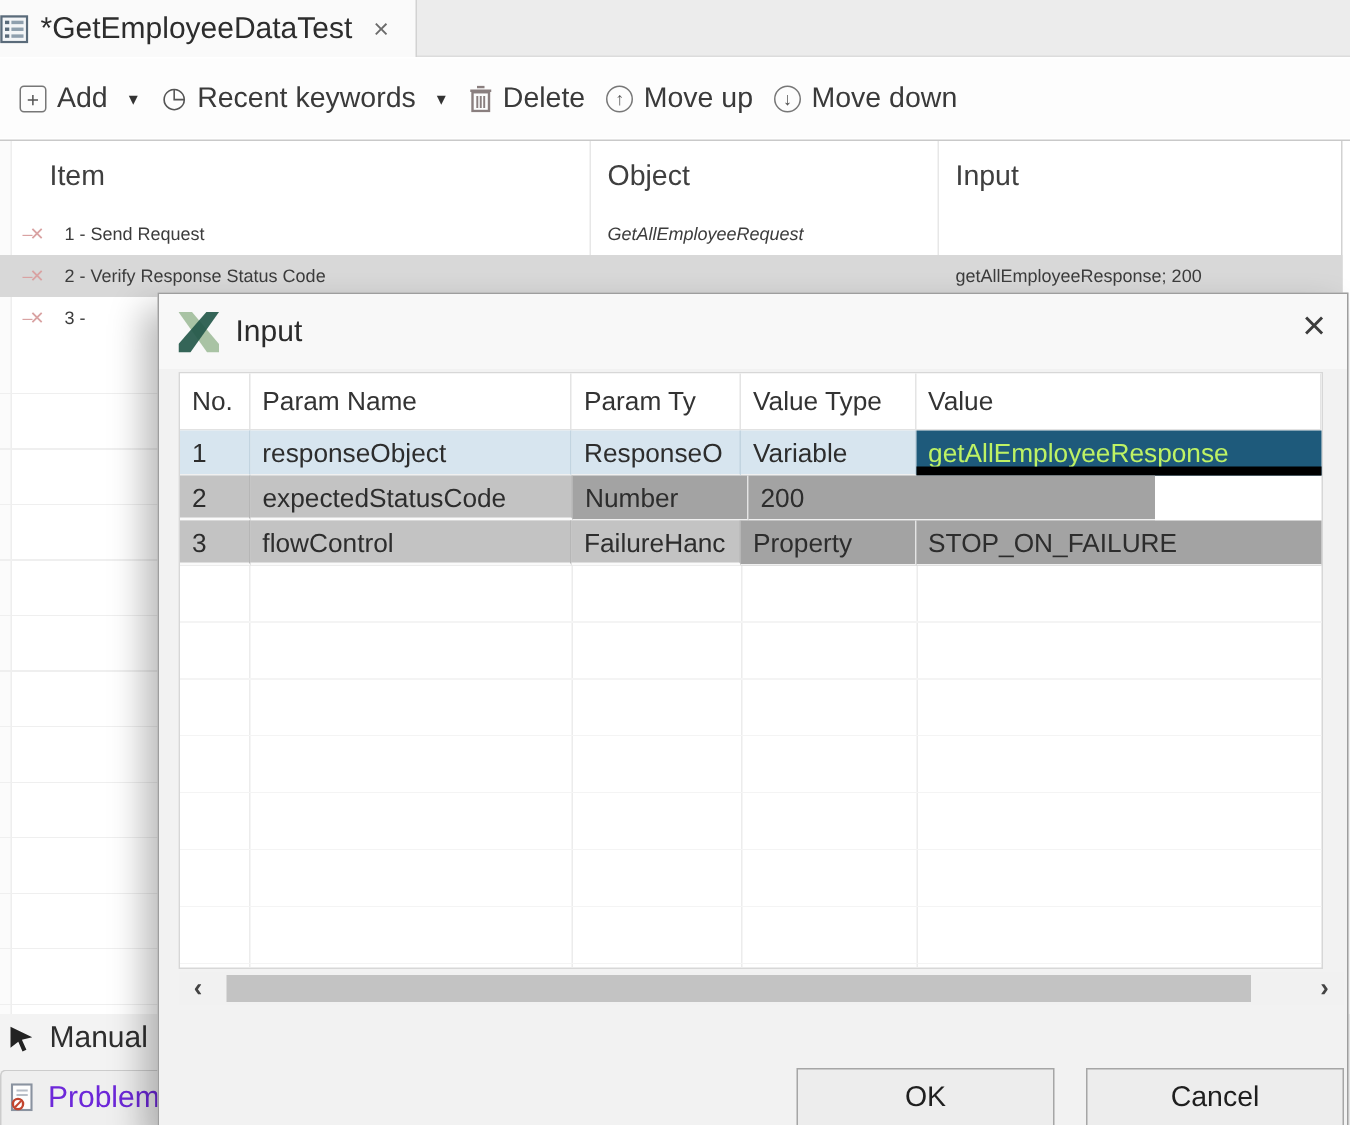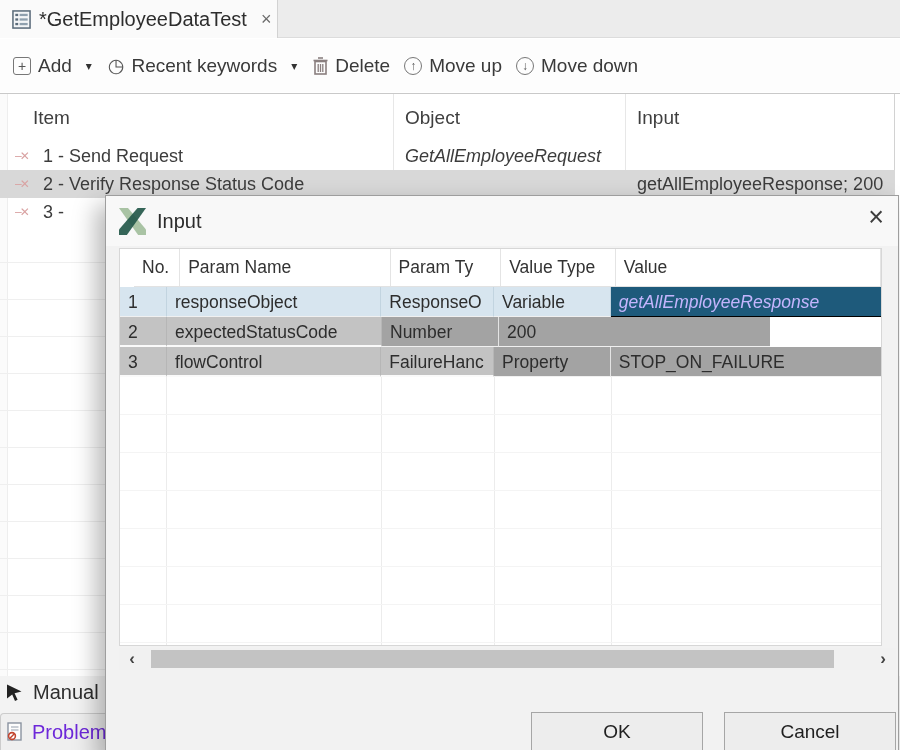--- a/index.html
+++ b/index.html
@@ -3,21 +3,21 @@
 <meta charset="utf-8">
 <style>
   * { margin:0; padding:0; box-sizing:border-box; }
   html,body { width:900px; height:750px; }
   body { font-family:"Liberation Sans", sans-serif; background:#ffffff; }
   .screen { position:relative; width:900px; height:750px; overflow:hidden; background:#ffffff; }
 
   
   .tabbar { position:absolute; top:0; left:0; right:0; height:38px; background:#ececec; border-bottom:1px solid #dcdcdc; }
   .etab { position:absolute; left:0; top:0; width:278px; height:38px; background:#fafafa; border-right:1px solid #d2d2d2;
-          display:flex; align-items:center; padding-left:12px; gap:8px; }
+          display:flex; align-items:center; gap:8px; }
   .etab .title { font-size:20px; color:#2d2d2d; white-space:nowrap; }
   .etab .close { font-size:18px; color:#6b6b6b; margin-left:6px; cursor:default; }
   .tc-icon { width:19px; height:19px; flex:0 0 auto; }
 
   
   .toolbar { position:absolute; top:39px; left:0; right:0; height:53px; background:#fdfdfd;
              display:flex; align-items:center; padding-left:13px; font-size:19px; color:#3a3a3a; }
   .tbtn { display:flex; align-items:center; gap:7px; margin-right:14px; white-space:nowrap; }
   .caret { font-size:12px; color:#333; margin-right:16px; }
   .sq-icon { display:inline-flex; width:18px; height:18px; border:1px solid #777; border-radius:3px;
@@ -31,21 +31,21 @@
   .lstrip { position:absolute; left:0; top:0; bottom:0; width:8px; background:#fbfbfb; border-right:1px solid #eeeeee; }
   .vsep   { position:absolute; top:0; bottom:0; width:1px; background:#e7e7e7; }
   .vsep.c1 { left:393px; } .vsep.c2 { left:625px; } .vsep.edge { left:894px; background:#d2d2d2; }
   .mheader { position:relative; height:48px; }
   .mheader .h { position:absolute; top:0; line-height:48px; font-size:19px; color:#3f3f3f; }
   .h-item { left:33px; } .h-object { left:405px; } .h-input { left:637px; }
   .mrows { position:absolute; top:48px; left:0; right:0; }
   .mrow { position:relative; height:28px; }
   .mrow.sel { background:#d8d8d8; width:895px; }
   .kicon { position:absolute; left:15px; top:50%; transform:translateY(-50%); font-size:12px; color:#d9a2a2; letter-spacing:-2px; }
-  .mcell { position:absolute; top:0; line-height:28px; font-size:18px; color:#3c3c3c; white-space:nowrap; }
+  .mcell { position:absolute; top:0; line-height:28px; font-size:12px; color:#3c3c3c; white-space:nowrap; }
   .c-item { left:43px; } .c-object { left:405px;font-style:italic; } .c-input { left:637px; right:6px; overflow:hidden; }
   .mempty { position:absolute; top:132px; left:0; width:895px; bottom:0;
             background:repeating-linear-gradient(to bottom, transparent 0 36px, #efefef 36px 37px); }
 
   
   .bottom-area { position:absolute; left:0; top:676px; right:0; bottom:0; background:#f3f3f3; }
   .manual-tab { position:absolute; left:5px; top:681px; display:flex; align-items:center; gap:9px;
                 font-size:20px; color:#2e2e2e; }
   .problems-tab { position:absolute; left:0; top:713px; width:112px; height:37px; background:#efefef;
                   border:1px solid #cccccc; border-bottom:none; border-radius:4px 4px 0 0;
@@ -57,29 +57,29 @@
   .dtitle { position:absolute; top:0; left:0; right:0; height:50px; background:#f8f8f8;
             display:flex; align-items:center; padding-left:13px; gap:11px; }
   .dtitle .title { font-size:20px; color:#2b2b2b; }
   .dclose { position:absolute; right:14px; top:8px; font-size:27px; font-weight:300; color:#3d3d3d; line-height:1; cursor:default; }
 
   .dtable { position:absolute; left:13px; top:52px; width:763px; height:398px; background:#fff; border:1px solid #d7d7d7; }
   .dvsep { position:absolute; top:0; bottom:0; width:1px; background:#ececec; z-index:0; }
   .dv1 { left:46px; } .dv2 { left:261px; } .dv3 { left:374px; } .dv4 { left:491px; }
   .dempty { position:absolute; left:0; right:0; top:128px; bottom:0; z-index:0;
             background:repeating-linear-gradient(to bottom, transparent 0 37px, #f4f4f4 37px 38px); }
-  .dheader { position:relative; z-index:1; display:flex; height:38px; background:#fff; border-bottom:1px solid #e2e2e2;margin-left:14px; }
+  .dheader { position:relative; z-index:1; display:flex; height:38px; background:#fff; border-bottom:1px solid #e2e2e2; }
   .dheader .dh { line-height:37px; font-size:17.5px; color:#333; padding-left:8px; border-right:1px solid #e4e4e4; overflow:hidden; white-space:nowrap; }
   .drow { position:relative; z-index:1; display:flex; height:30px; }
   .dcell { line-height:30px; font-size:17.5px; color:#2d2d2d; padding-left:8px; overflow:hidden; white-space:nowrap;
            background:#a3a3a3; border-right:1px solid #e4e4e4; border-bottom:1px solid #f0f0f0; }
   .w-no { width:47px; } .w-pn { width:215px; } .w-pt { width:113px; } .w-vt { width:117px; } .w-val { width:271px; border-right:none; }
   .cell-blue { background:#d7e5ef; border-right-color:#c2d4e0; }
   .cell-gray { background:#c3c3c3; border-right-color:#b6b6b6; border-bottom:2px solid #fafafa; }
-  .cell-selval { background:#1e5a7b; color:#c4b5fd; border-bottom:1px solid #000000;font-style:italic; }
+  .cell-selval { background:#1e5a7b; color:#bef264; border-bottom:6px solid #000000; }
 
   .hscroll { position:absolute; left:13px; top:452px; width:777px; height:22px; background:#f1f1f1; }
   .sarrow { position:absolute; top:0; width:22px; height:22px; text-align:center; line-height:22px; font-size:17px; color:#444; font-weight:bold; }
   .sarrow.left { left:2px; } .sarrow.right { right:2px; }
   .sthumb { position:absolute; left:32px; top:2px; width:683px; height:18px; background:#c3c3c3; }
 
   .dbtn { position:absolute; top:516px; height:40px; background:#ededed; border:1px solid #a6a6a6;
           font-size:19px; color:#1f1f1f; display:flex; align-items:center; justify-content:center; cursor:default; }
   .btn-ok { left:425px; width:172px; }
   .btn-cancel { left:618px; width:172px; }

